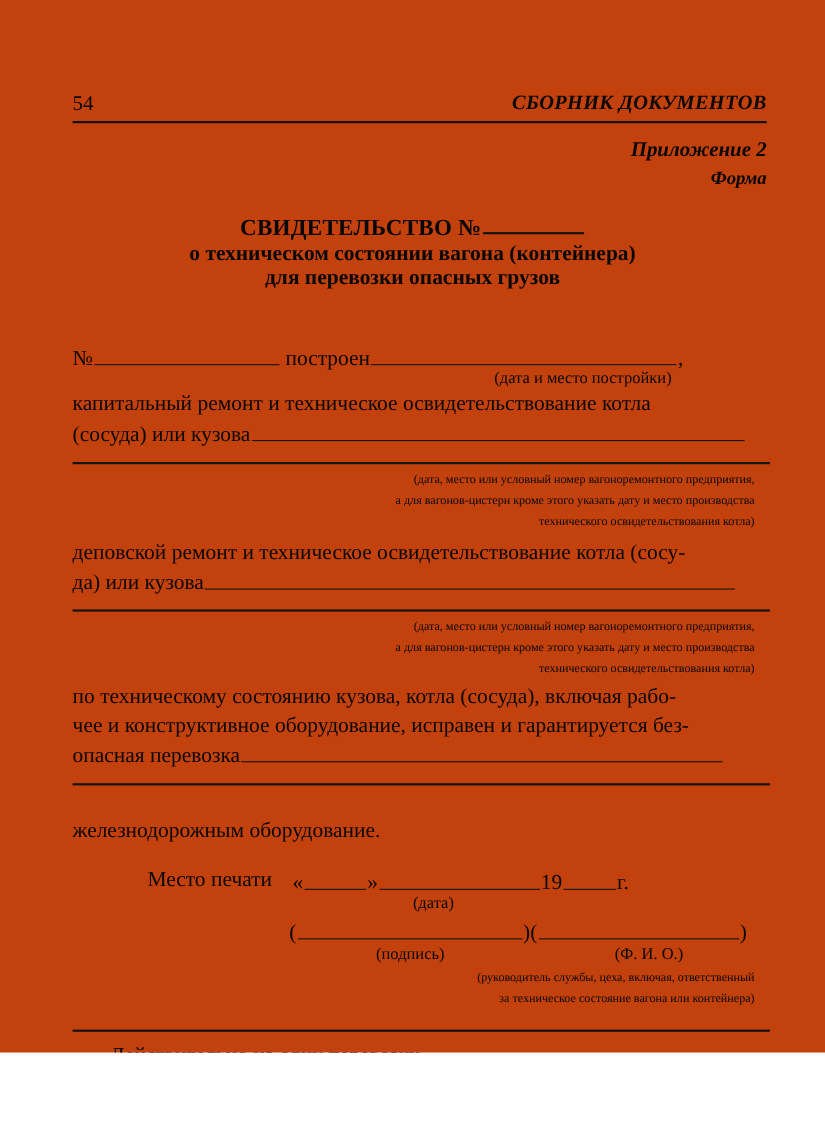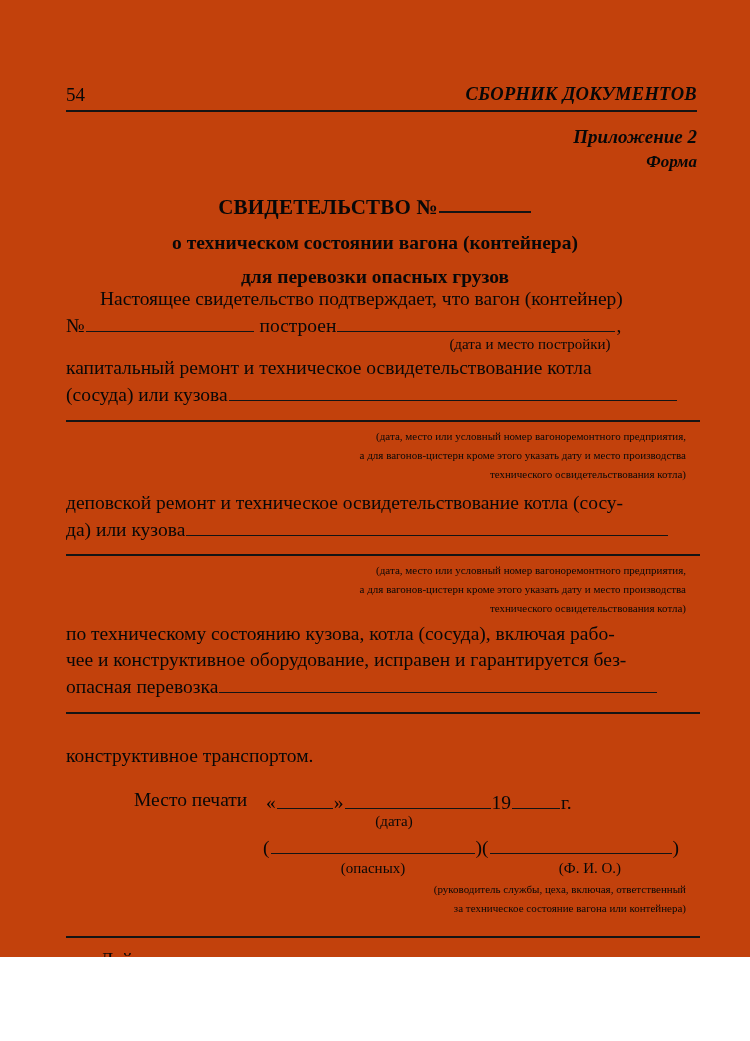--- a/index.html
+++ b/index.html
@@ -87,21 +87,21 @@
   .title-line1 .blank {
     width: 92px;
     border-bottom-width: 2.2px;
     position: relative;
     top: -1px;
   }
   .title-line2,
   .title-line3 {
     font-size: 19.5px;
     font-weight: bold;
-    margin-top: 12px;
+    margin-top: 0;
   }
 
   
   .body-line {
     position: absolute;
     left: 66px;
     width: 634px;
     font-size: 19.5px;
     line-height: 25px;
     white-space: nowrap;
@@ -160,21 +160,20 @@
   <div class="abs form-word">Форма</div>
 
   <div class="abs title-block">
     <div class="title-line1">
       <span>СВИДЕТЕЛЬСТВО №</span><span class="blank"></span>
     </div>
     <div class="title-line2">о техническом состоянии вагона (контейнера)</div>
     <div class="title-line3">для перевозки опасных грузов</div>
   </div>
 
-  <div class="body-line indent" style="top:286px;">Настоящее свидетельство подтверждает, что вагон (контейнер)</div>
 
   <div class="body-line" style="top:312px;">
     <span>№</span><span class="blank" style="width:168px;"></span>
     <span>построен</span><span class="blank" style="width:278px;"></span><span>,</span>
   </div>
   <div class="small-label" style="left:400px; top:336px; width:260px;">(дата и место постройки)</div>
 
   <div class="body-line" style="top:355px;">капитальный ремонт и техническое освидетельствование котла</div>
   <div class="body-line" style="top:381px;">
     <span>(сосуда) или кузова</span><span class="blank" style="width:448px;"></span>
@@ -200,34 +199,34 @@
   </div>
 
   <div class="body-line" style="top:621px;">по техническому состоянию кузова, котла (сосуда), включая рабо-</div>
   <div class="body-line" style="top:647px;">чее и конструктивное оборудование, исправен и гарантируется без-</div>
   <div class="body-line" style="top:673px;">
     <span>опасная перевозка</span><span class="blank" style="width:438px;"></span>
   </div>
   <div class="rule" style="left:66px; top:712px; width:634px;"></div>
 
 
-  <div class="body-line" style="top:743px;">конструктивное транспортом.</div>
+  <div class="body-line" style="top:743px;">железнодорожным оборудование.</div>
 
   <div class="stamp-label">Место печати</div>
 
   <div class="date-row">
     <span>«</span><span class="blank" style="width:56px;"></span><span>»</span><span class="blank" style="width:146px;"></span><span>19</span><span class="blank" style="width:48px;"></span><span>г.</span>
   </div>
   <div class="small-label" style="left:330px; top:813px; width:128px;">(дата)</div>
 
   <div class="sig-row">
     <span>(</span><span class="blank" style="width:204px;"></span><span>)(</span><span class="blank" style="width:182px;"></span><span>)</span>
   </div>
 
-  <div class="small-label" style="left:262px; top:860px; width:222px;">(опасных)</div>
+  <div class="small-label" style="left:262px; top:860px; width:222px;">(подпись)</div>
   <div class="small-label" style="left:490px; top:860px; width:200px;">(Ф. И. О.)</div>
 
   <div class="caption" style="top:880px;">
     <div>(руководитель службы, цеха, включая, ответственный</div>
     <div>за техническое состояние  вагона или контейнера)</div>
   </div>
 
   <div class="rule" style="left:66px; top:936px; width:634px;"></div>
   <div class="body-line indent" style="top:947px;">Действительно на одну перевозку.</div>
   <div class="rule" style="left:66px; top:979px; width:634px;"></div>

